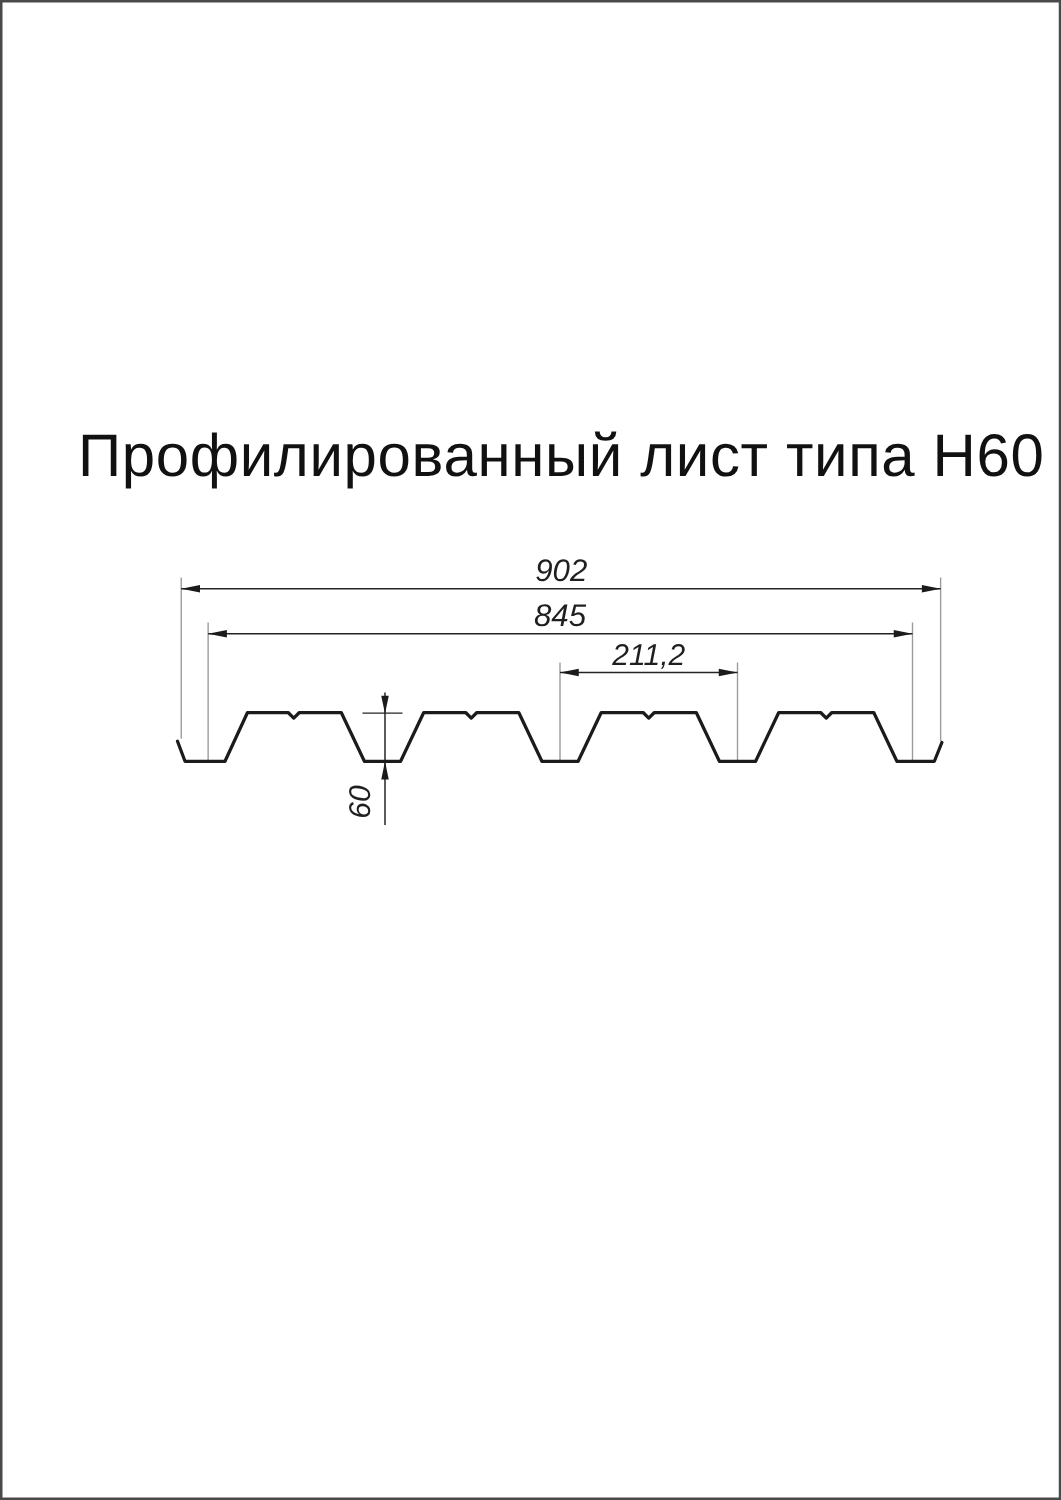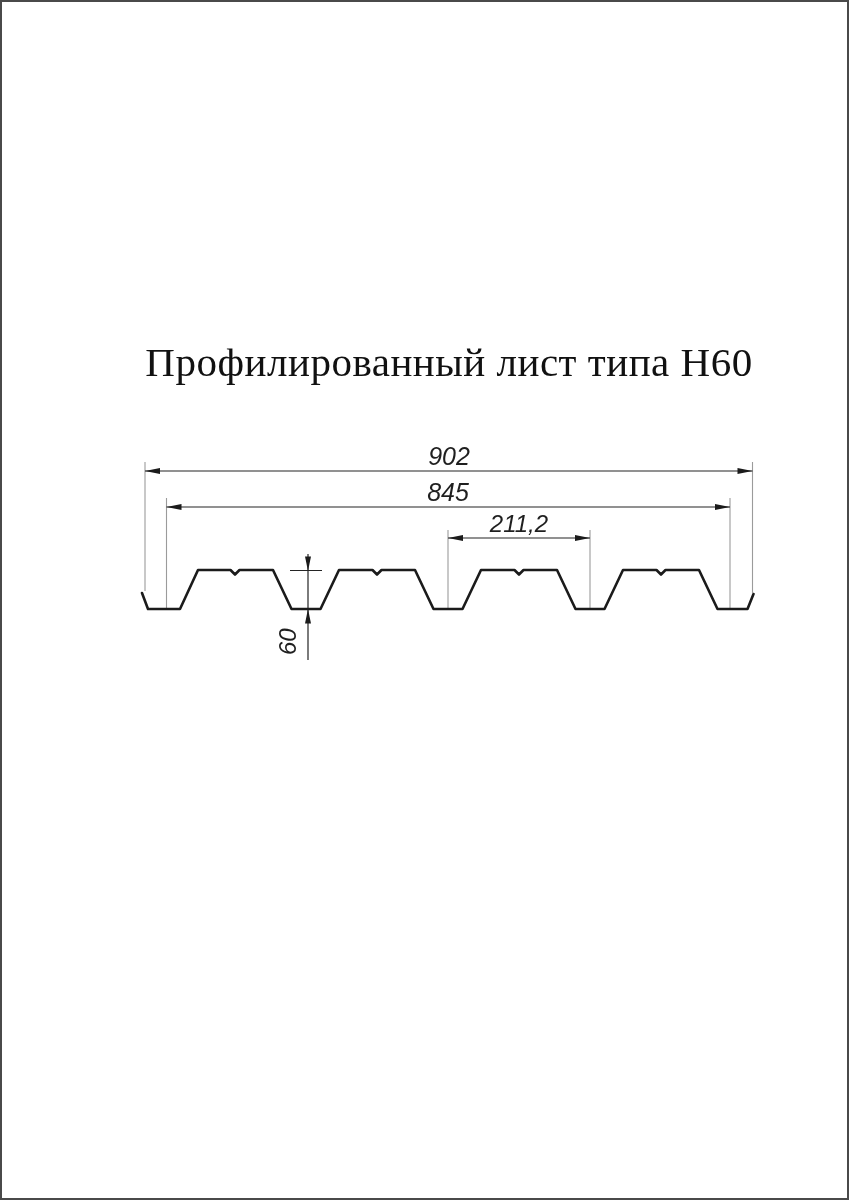--- a/index.html
+++ b/index.html
@@ -16,22 +16,22 @@
     box-sizing: border-box;
     border: 2px solid #4a4a4a;
     overflow: hidden;
   }
   .drawing-title {
     position: absolute;
     left: 447px;
     top: 338px;
     transform: translateX(-50%);
     white-space: nowrap;
-    font-family: Liberation Serif, serif;
-    font-size: 41px;
+    font-family: Liberation Sans, sans-serif;
+    font-size: 48px;
     line-height: 1.1;
     color: #111111;
     letter-spacing: 0.5px;
   }
   svg.drawing {
     position: absolute;
     left: 0;
     top: 0;
     width: 849px;
     height: 1200px;

